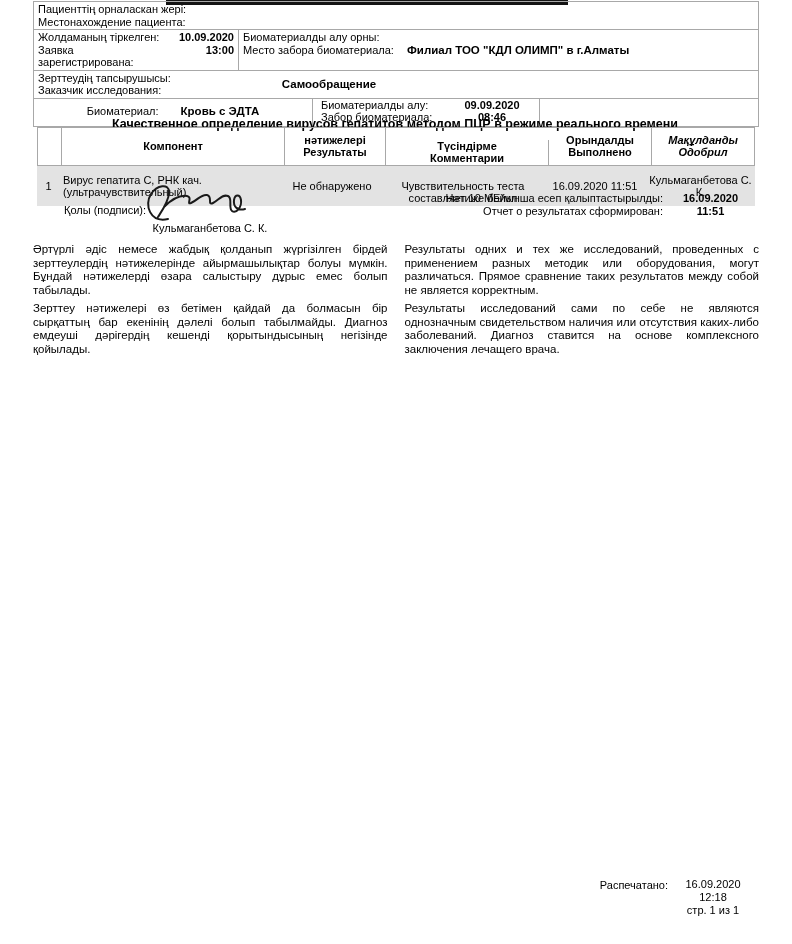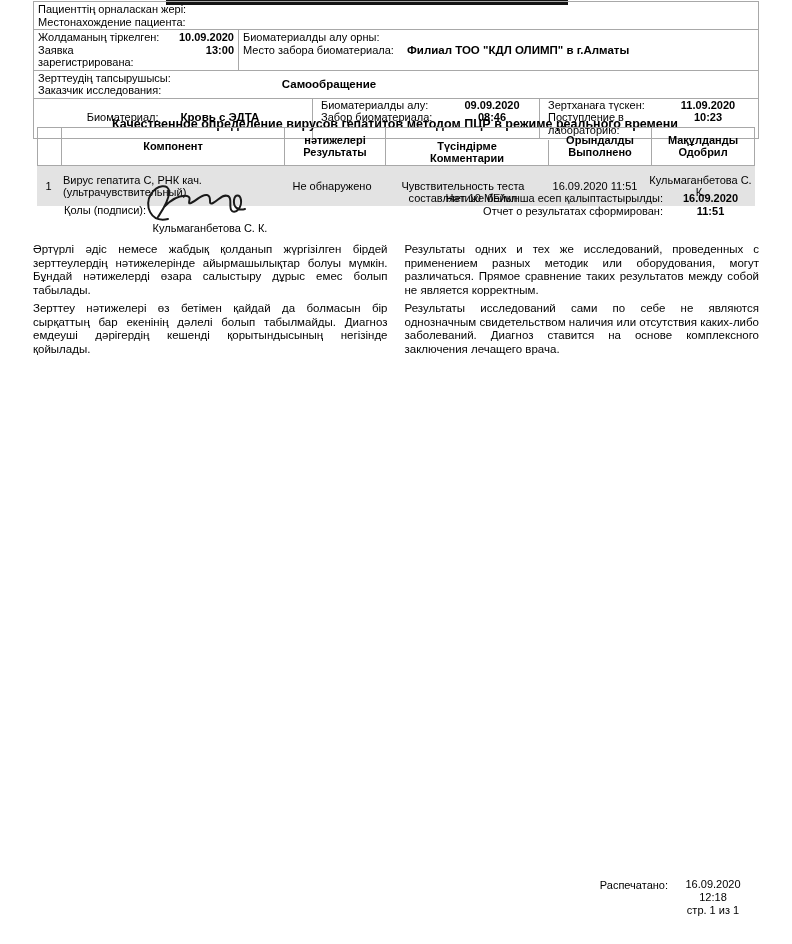--- a/index.html
+++ b/index.html
@@ -35,21 +35,21 @@
   .r4-c3 .valcol{width:92px;text-align:center;font-weight:bold;}
   .valcol div{line-height:12.5px;}
   .trow .tcell.pad2{padding-top:0;padding-bottom:2px;}
   
   .rtitle{position:absolute;left:33px;top:117px;width:724px;text-align:center;font-weight:bold;font-size:12.5px;}
   
   .rtable{position:absolute;left:37px;top:127px;width:718px;}
   .rhead{display:flex;border:1px solid #a8a8a8;}
   .rhcell{border-right:1px solid #a8a8a8;text-align:center;font-weight:bold;
           display:flex;flex-direction:column;justify-content:center;line-height:11.5px;padding:1px 0;}
-  .rhcell:last-child{border-right:none;}
+  .rhcell:last-child{border-right:none;font-style:italic;}
   .c-num{width:23px;}
   .c-comp{width:222px;}
   .c-res{width:100px;}
   .c-comm{width:162px;margin-top:12px;}
   .c-done{width:102px;}
   .c-appr{flex:1;}
   .rrow{display:flex;background:#e3e3e3;align-items:center;min-height:30px;}
   .rdcell{line-height:12px;padding:2px 3px;box-sizing:border-box;}
   .rdcell.center{text-align:center;}
   
@@ -123,30 +123,20 @@
       <div class="tcell pad2 r4-c2">
         <div class="lblcol">
           <div>Биоматериалды алу:</div>
           <div>Забор биоматериала:</div>
         </div>
         <div class="valcol">
           <div>09.09.2020</div>
           <div>08:46</div>
         </div>
       </div>
-      <div class="tcell pad2 r4-c3">
-        <div class="lblcol">
-          <div>Зертханаға түскен:</div>
-          <div>Поступление в лабораторию:</div>
-        </div>
-        <div class="valcol">
-          <div>11.09.2020</div>
-          <div>10:23</div>
-        </div>
-      </div>
     </div>
   </div>
 
   <div class="rtitle">Качественное определение вирусов гепатитов методом ПЦР в режиме реального времени</div>
 
   <div class="rtable">
     <div class="rhead">
       <div class="rhcell c-num"></div>
       <div class="rhcell c-comp">
         <div>Компонент</div>

